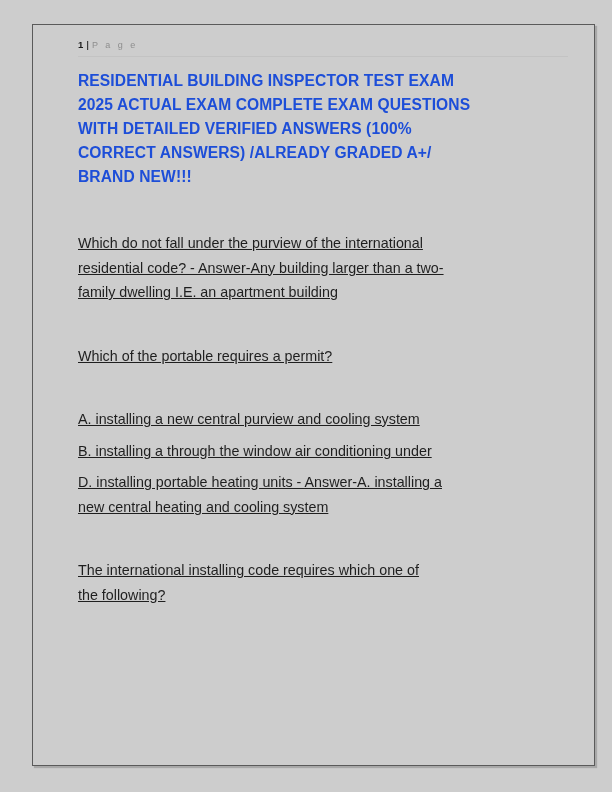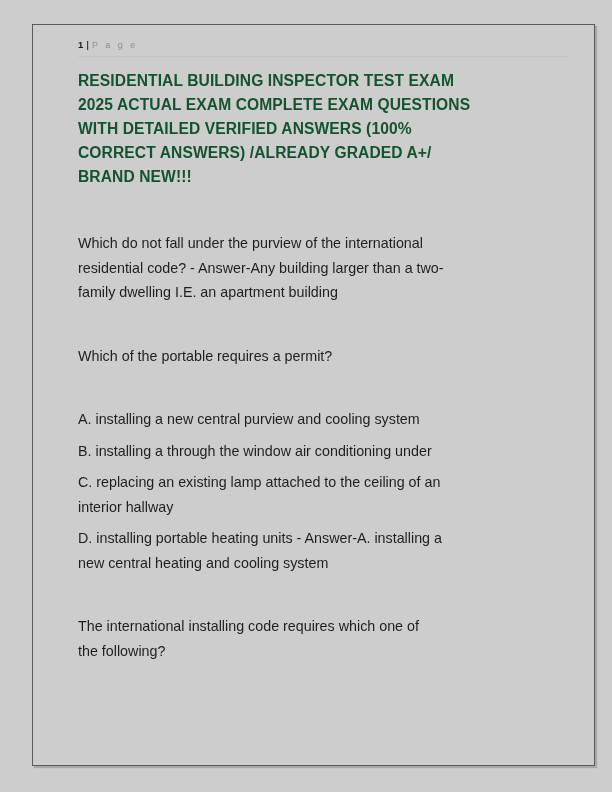--- a/index.html
+++ b/index.html
@@ -46,32 +46,33 @@
     margin: 0 3px 0 3px;
   }
   .plabel {
     color: #8e8e8e;
     letter-spacing: 2.5px;
     font-size: 9px;
   }
   .title {
     font-size: 15.6px;
     font-weight: bold;
-    color: #14532d;
+    color: #1d4ed8;
     line-height: 24px;
     white-space: pre-line;
     margin: 12px 0 10px 0;
     letter-spacing: 0.1px;
   }
   .para {
     font-size: 14.3px;
     color: #1f1f1f;
     line-height: 24.5px;
     white-space: pre-line;
     margin: 0 0 7px 0;
+    text-decoration: underline;
   }
   .gap { height: 32px; }
 </style>
 </head>
 <body>
 
 <div class="page">
   <div class="content">
 
     <div class="page-header">
@@ -91,22 +92,20 @@
 family dwelling I.E. an apartment building</p>
 
     <div class="gap"></div>
 
     <p class="para">Which of the portable requires a permit?</p>
 
     <div class="gap"></div>
 
     <p class="para">A. installing a new central purview and cooling system</p>
     <p class="para">B. installing a through the window air conditioning under</p>
-    <p class="para">C. replacing an existing lamp attached to the ceiling of an
-interior hallway</p>
     <p class="para">D. installing portable heating units - Answer-A. installing a
 new central heating and cooling system</p>
 
     <div class="gap"></div>
 
     <p class="para">The international installing code requires which one of
 the following?</p>
 
   </div>
 </div>

